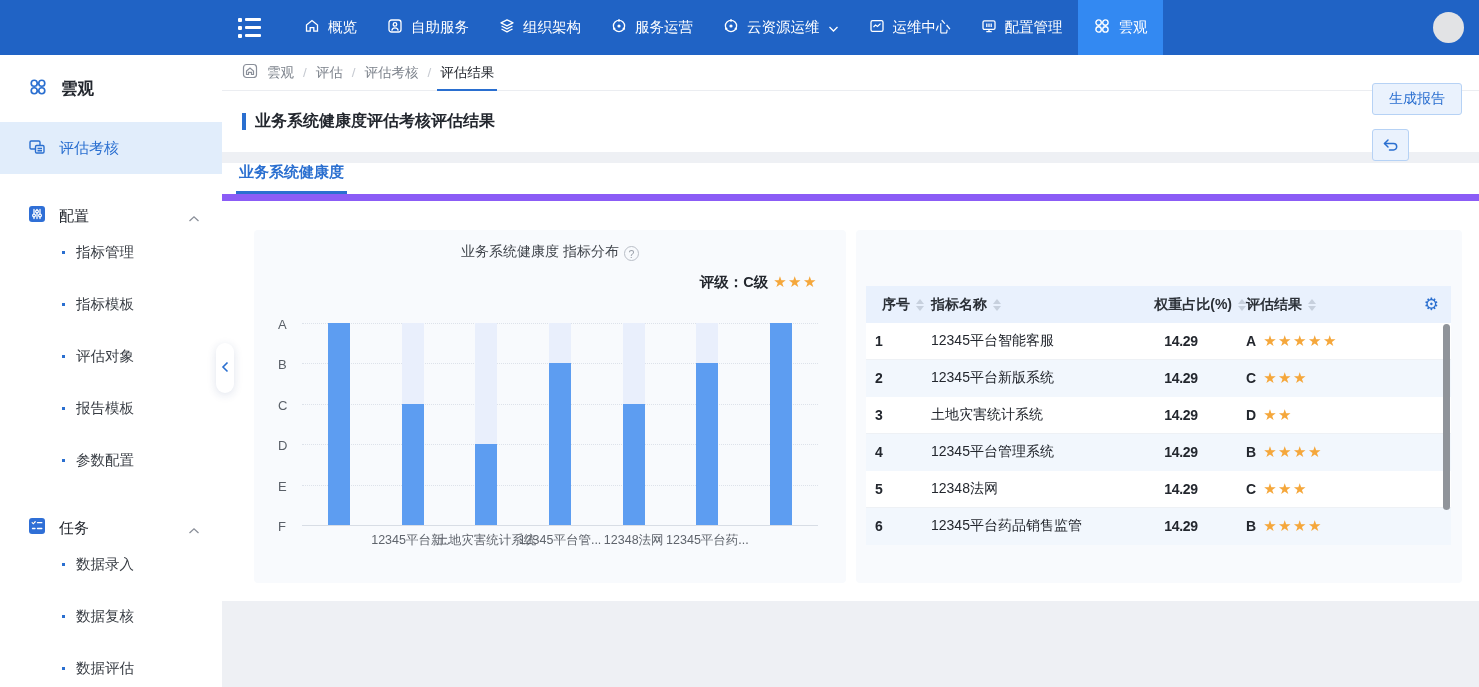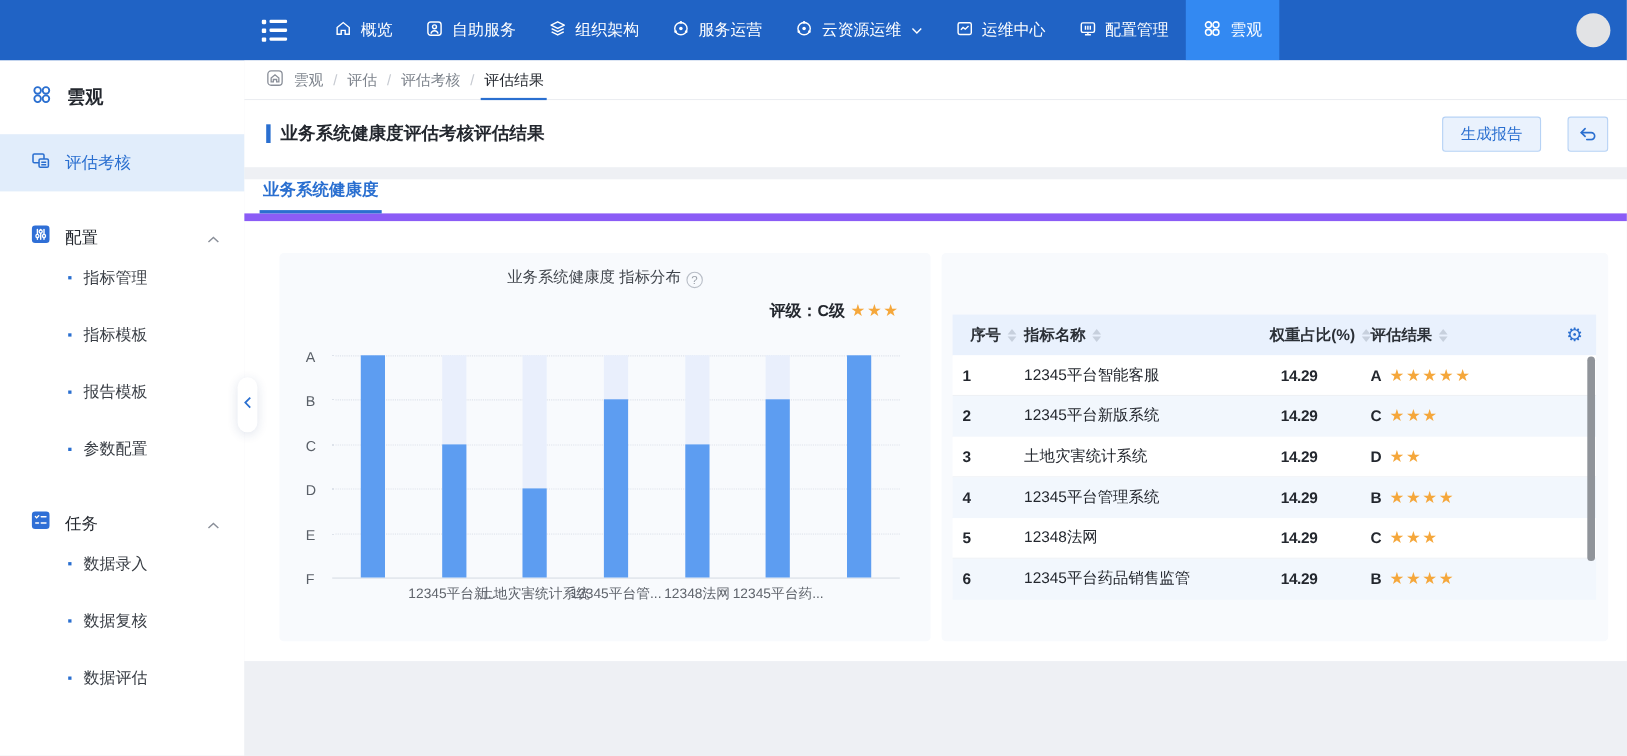--- a/index.html
+++ b/index.html
@@ -44,21 +44,21 @@
   .breadcrumb-bar{height:36px;background:#fff;border-bottom:1px solid #ebedf1;display:flex;
     align-items:center;padding-left:20px;gap:9px;font-size:13.5px;color:#7d838c;}
   .crumb{cursor:pointer;}
   .crumb-sep{color:#c6cad1;}
   .crumb-active{color:#23272e;position:relative;cursor:pointer;}
   .crumb-active:after{content:"";position:absolute;left:-3px;right:-3px;bottom:-9px;height:2px;background:#2a6fd0;}
 
   .title-bar{height:61px;background:#fff;display:flex;align-items:center;padding:0 17px 0 20px;}
   .title-marker{width:4px;height:17px;background:#2a6fd0;margin-right:9px;}
   .page-title{font-size:16px;font-weight:700;color:#23272e;}
-  .title-actions{margin-left:auto;display:flex;gap:24px;}
+  .title-actions{margin-left:auto;display:flex;gap:14px;flex-direction:column;}
   .btn{height:32px;padding:0 16px;background:#eaf2fd;border:1px solid #b6d2f5;border-radius:3px;
     color:#2a6fd0;font-size:14px;display:flex;align-items:center;cursor:pointer;}
   .btn-icon{width:37px;padding:0;justify-content:center;}
   .gap{height:11px;}
 
   
   .card{background:#fff;height:438px;}
   .tab-bar{height:38px;border-bottom:7px solid #8b5cf6;display:flex;align-items:flex-end;padding-left:14px;}
   .tab{color:#2a6fd0;font-weight:700;font-size:15px;padding:0 3px 9px;border-bottom:3px solid #2a6fd0;cursor:pointer;}
   .panels{display:flex;gap:10px;padding:29px 17px 0 32px;}
@@ -238,20 +238,24 @@
     <div class="side-sub">
         <span class="dot"></span>
         <span>指标管理</span>
       </div>
     <div class="side-sub">
         <span class="dot"></span>
         <span>指标模板</span>
       </div>
     <div class="side-sub">
         <span class="dot"></span>
+        <span>评估对象</span>
+      </div>
+    <div class="side-sub">
+        <span class="dot"></span>
         <span>报告模板</span>
       </div>
     <div class="side-sub">
         <span class="dot"></span>
         <span>参数配置</span>
       </div>
 
     <div class="side-group">
       <span><svg width="18" height="18" viewBox="0 0 18 18">
             <rect x="1" y="1" width="16" height="16" rx="3" fill="#2f6fd6"></rect>

